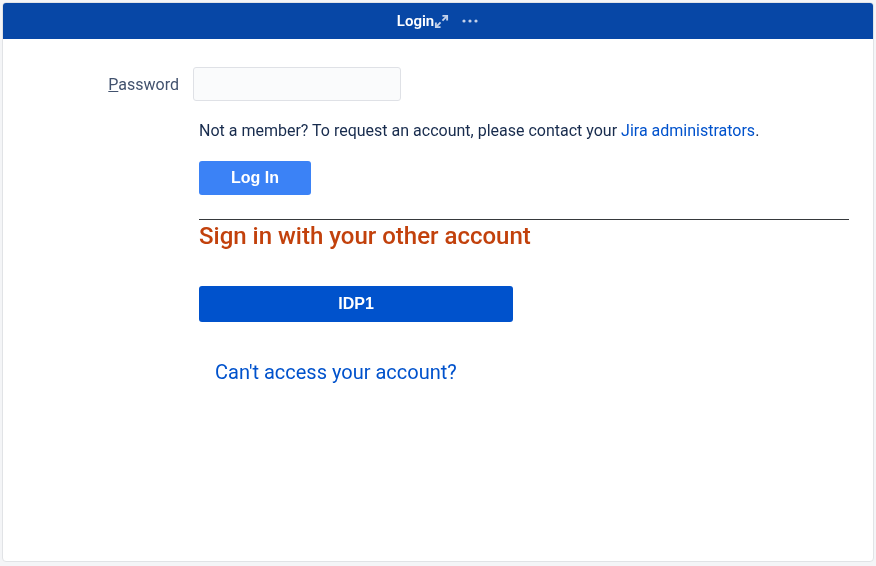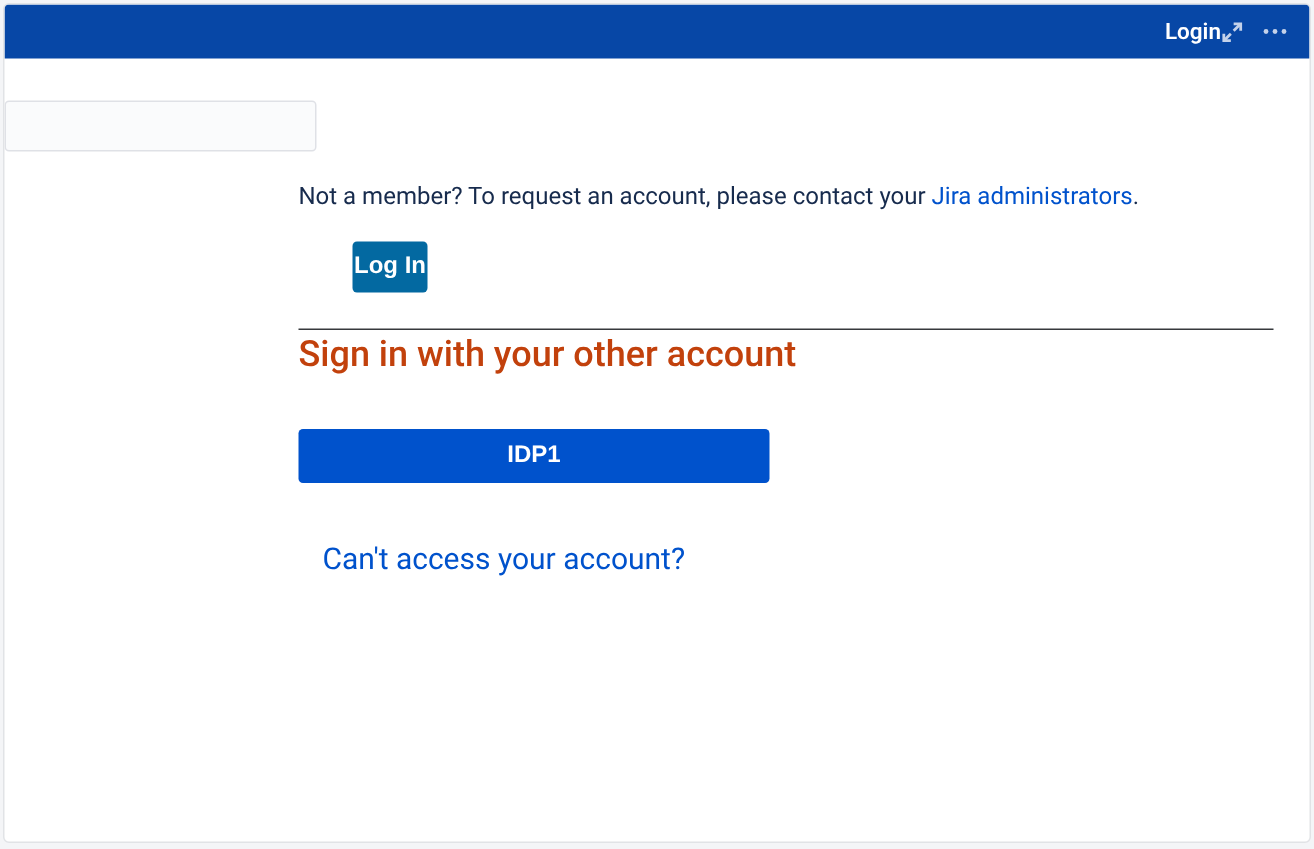--- a/index.html
+++ b/index.html
@@ -23,21 +23,21 @@
       overflow: hidden;
     }
     .panel-header {
       background: #0747a6;
       color: #fff;
       padding: 9px 14px;
       font-size: 15px;
       font-weight: 600;
       display: flex;
       align-items: center;
-      justify-content: flex-end;
+      justify-content: center;
     }
     .header-actions {
       display: flex;
       align-items: center;
       gap: 12px;
     }
     .icon-expand, .icon-more {
       color: #c4d2ea;
       cursor: pointer;
       display: inline-flex;
@@ -96,29 +96,28 @@
       color: #172b4d;
       margin-bottom: 18px;
       line-height: 1.5;
     }
     .link {
       color: #0052cc;
       text-decoration: none;
       cursor: pointer;
     }
     .btn-login {
-      background: #0369a1;
+      background: #3b82f6;
       color: #fff;
       border: none;
       border-radius: 3px;
-      padding: 8px 1px;
+      padding: 8px 32px;
       font-size: 16px;
       font-weight: 600;
       cursor: pointer;
-      margin-left: 36px;
     }
     .divider {
       border: none;
       border-top: 1px solid #36393c;
       margin: 24px 24px 0 196px;
     }
     .sso-heading {
       font-size: 24px;
       font-weight: 500;
       color: #c2410c;
@@ -170,20 +169,21 @@
           <circle cx="15" cy="2" r="1.6"></circle>
         </svg>
       </span>
     </div>
   </div>
 
   <div class="content">
 
 
     <div class="form-row">
+      <label class="form-label"><span class="accesskey">P</span><span>assword</span></label>
       <input type="password" class="text-input" style="">
     </div>
 
 
     <div class="indented not-member">
       <span>Not a member? To request an account, please contact your </span><a class="link">Jira administrators</a><span>.</span>
     </div>
 
     <div class="indented">
       <button class="btn-login">Log In</button>

